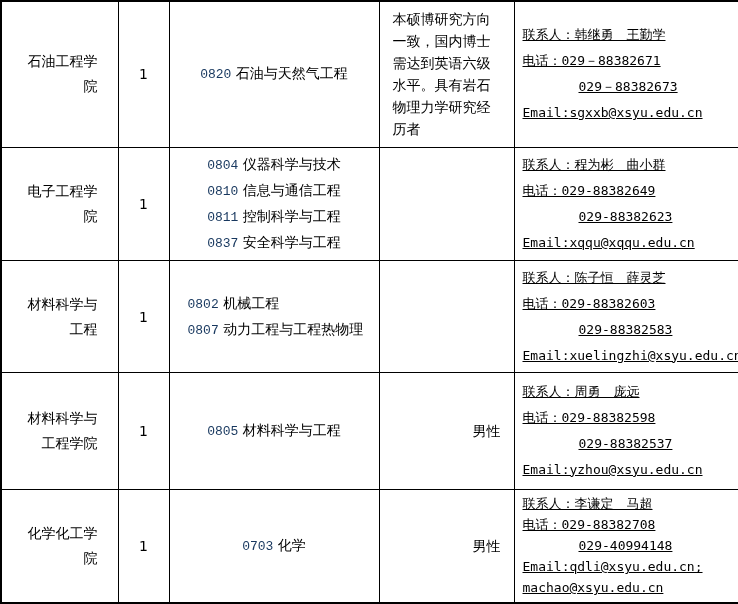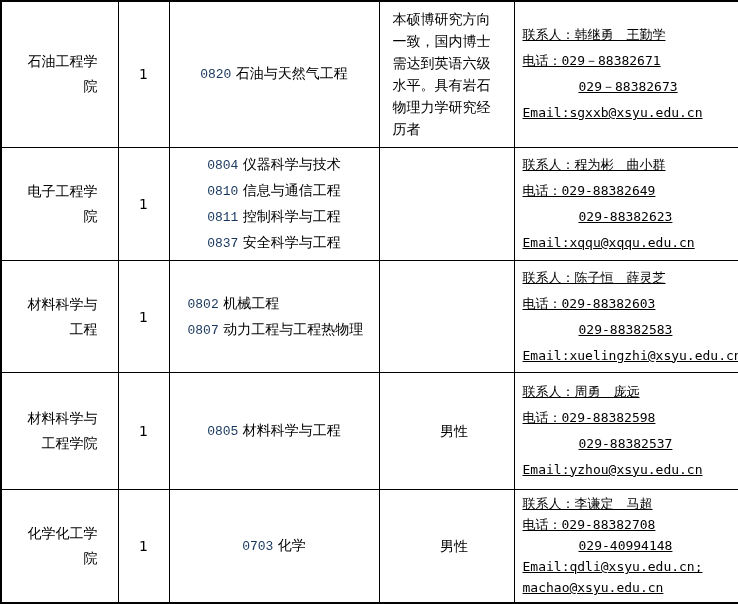--- a/index.html
+++ b/index.html
@@ -7,21 +7,21 @@
   table.recruit{border-collapse:collapse;table-layout:fixed;width:738px;height:604px;border:2px solid #000;}
   td,th{border:1px solid #000;vertical-align:middle;font-size:14px;padding:0;overflow:hidden;}
   th{font-size:15px;font-weight:bold;line-height:23px;text-align:center;}
   .dept{text-align:right;line-height:25px;padding:0 20px;}
   .count{text-align:center;font-size:14px;}
   .majors{text-align:center;line-height:24px;}
   .majors .block{display:inline-block;text-align:left;}
   .majors.leftalign{text-align:left;padding-left:18px;}
   .code{color:#17375e;font-family:Liberation Mono, monospace;font-size:13px;}
   .remark{text-align:left;line-height:22px;padding:2px 13px;margin-left:28px;}
-  .remark.center{text-align:center;padding-left:28px;}
+  .remark.center{text-align:right;padding-left:28px;}
   .contact{line-height:26px;padding:0 2px 0 8px;font-size:13px;font-family:"DejaVu Sans Mono","DejaVu Sans",monospace;text-decoration:underline;}
   .contact.tight{line-height:21px;}
   .p2{padding-left:56px;}
 </style>
 </head>
 <body>
 
 <table class="recruit">
   <colgroup>
     <col style="width:117px">

